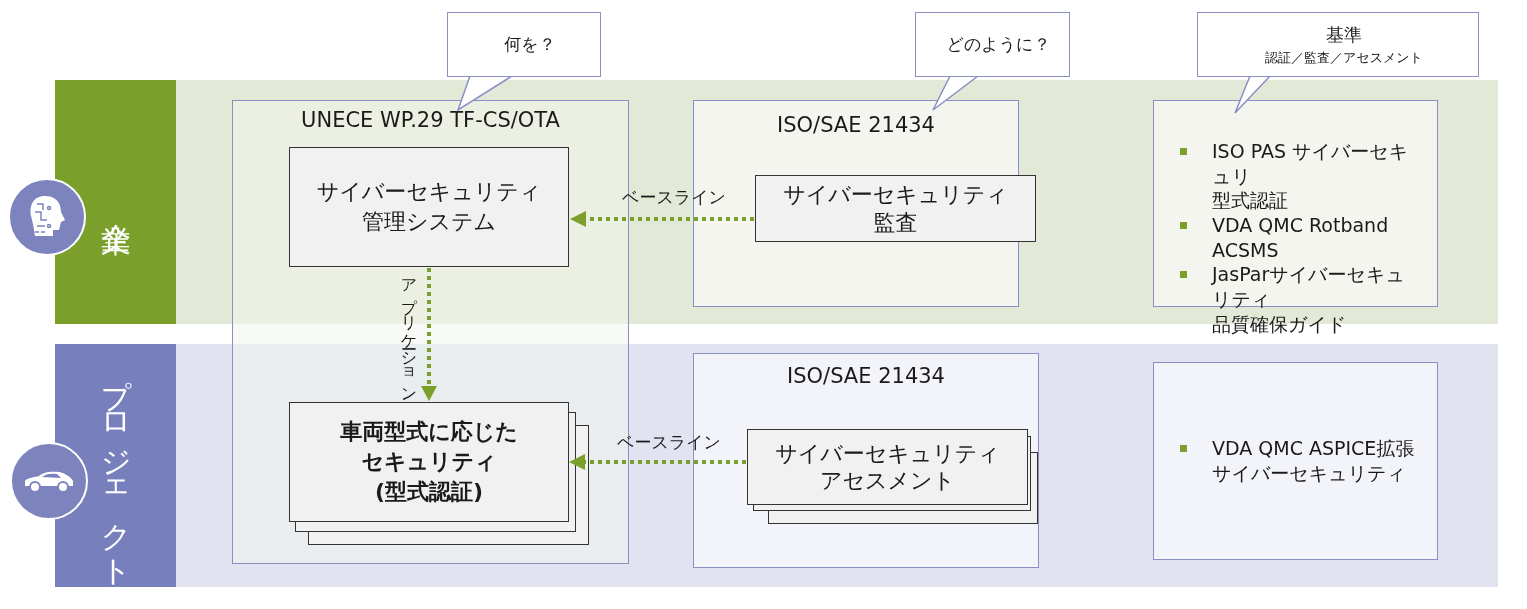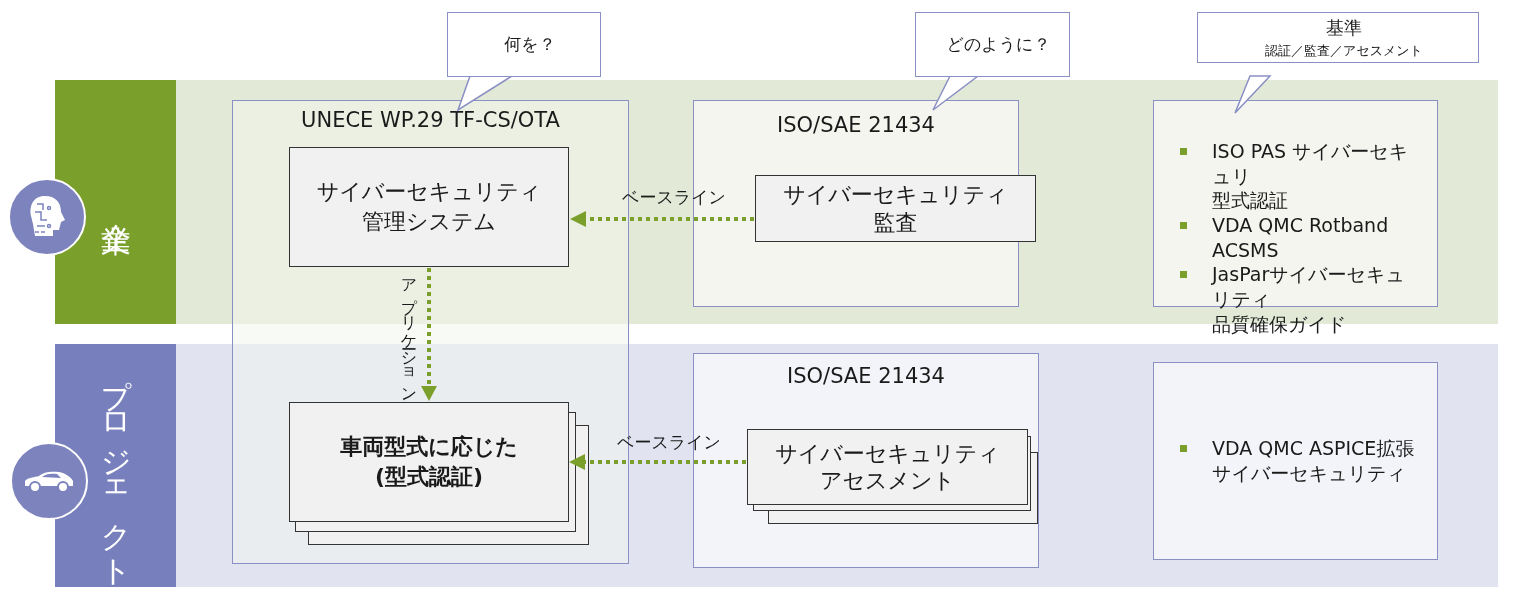--- a/index.html
+++ b/index.html
@@ -80,20 +80,21 @@
 
 <div class="abs box" style="left:289px; top:147px; width:280px; height:120px;">
   <div>サイバーセキュリティ</div>
   <div>管理システム</div>
 </div>
 
 <div class="abs box" style="left:308px; top:425px; width:281px; height:120px;"></div>
 <div class="abs box" style="left:295px; top:412px; width:281px; height:120px;"></div>
 <div class="abs box" style="left:289px; top:402px; width:280px; height:120px;font-weight:bold;">
   <div>車両型式に応じた</div>
+  <div>セキュリティ</div>
   <div>(型式認証)</div>
 </div>
 
 <div class="abs panel panel-green" style="left:693px; top:100px; width:326px; height:207px;">
   <div class="panel-title" style="margin-top:12px;">ISO/SAE 21434</div>
 </div>
 <div class="abs box" style="left:755px; top:175px; width:281px; height:67px; line-height:1.25;">
   <div>サイバーセキュリティ</div>
   <div>監査</div>
 </div>
@@ -130,21 +131,21 @@
 
   <polygon points="1250,76 1235,113 1270,76" fill="#ffffff" stroke="#8a8fc4" stroke-width="1.5"></polygon>
 </svg>
 
 <div class="abs bubble" style="left:447px; top:12px; width:154px; height:65px;">
   <div style="font-size:17px;">何を？</div>
 </div>
 <div class="abs bubble" style="left:915px; top:12px; width:155px; height:65px;">
   <div style="font-size:17px;">どのように？</div>
 </div>
-<div class="abs bubble" style="left:1197px; top:12px; width:282px; height:51px;">
+<div class="abs bubble" style="left:1197px; top:12px; width:282px; height:65px;">
   <div style="font-size:18px;">基準</div>
   <div style="font-size:13px; margin-top:2px;">認証／監査／アセスメント</div>
 </div>
 
 <svg class="abs" style="left:0; top:0; width:1527px; height:609px; pointer-events:none;">
 
   <line x1="754" y1="219" x2="585" y2="219" stroke="#7aa02b" stroke-width="4" stroke-dasharray="4,4"></line>
   <polygon points="570,219 586,211 586,227" fill="#7aa02b"></polygon>
 
   <line x1="746" y1="462" x2="584" y2="462" stroke="#7aa02b" stroke-width="4" stroke-dasharray="4,4"></line>

